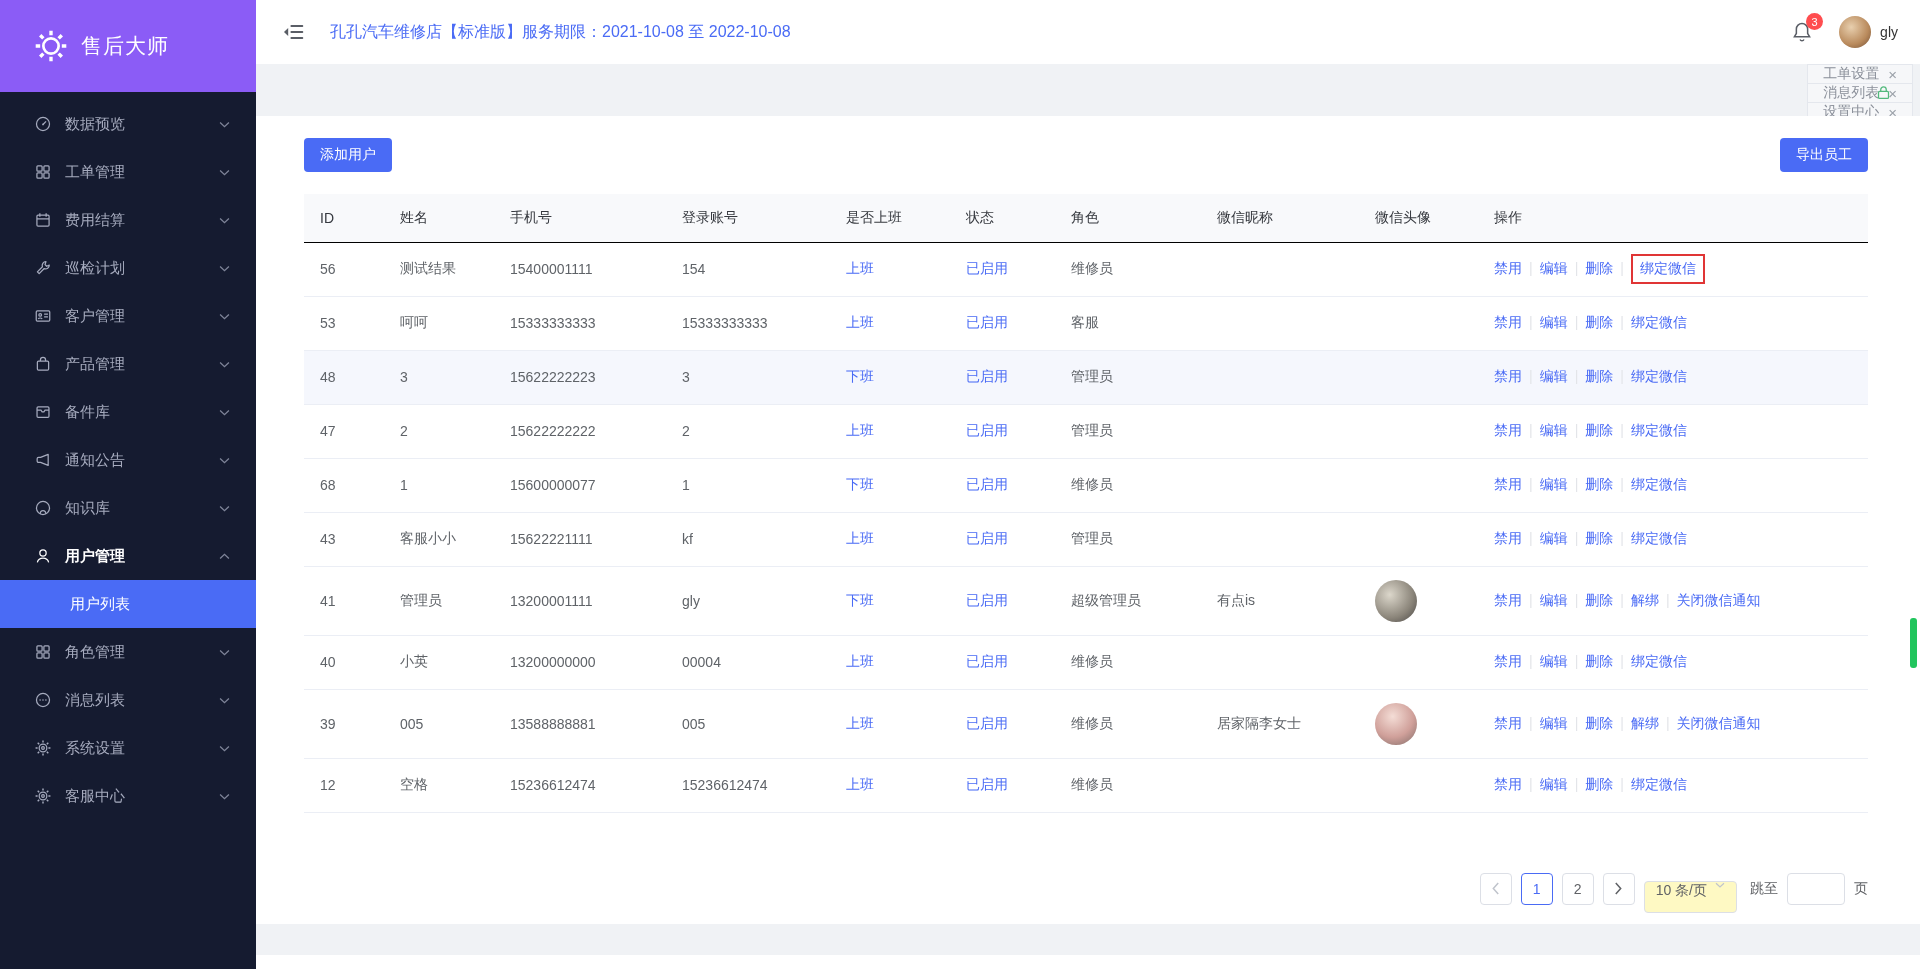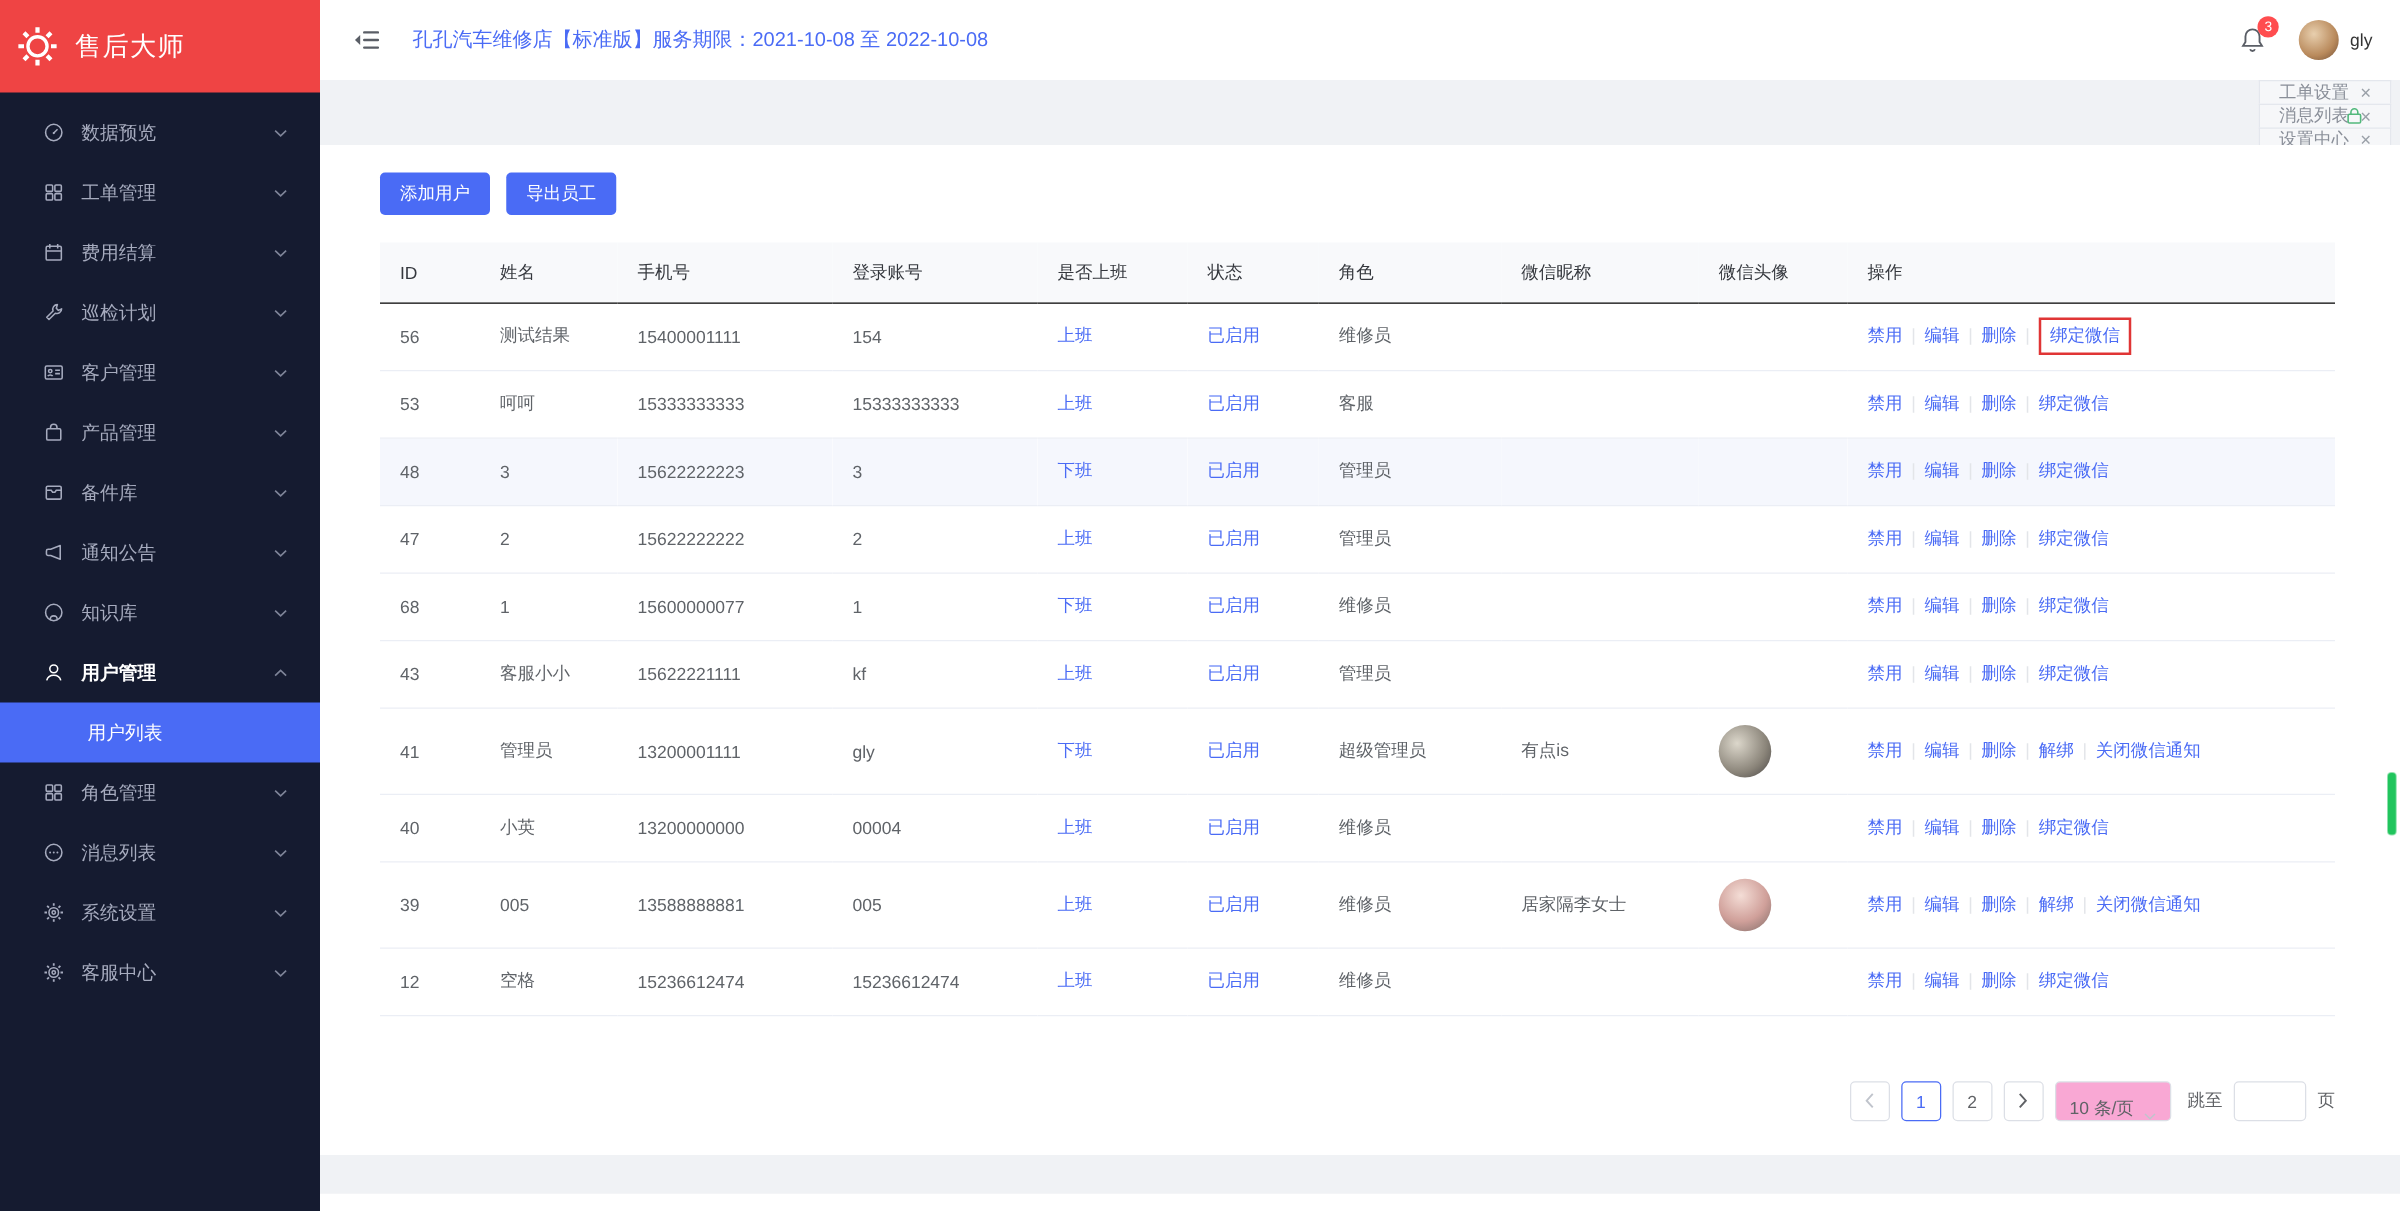--- a/index.html
+++ b/index.html
@@ -2,22 +2,22 @@
 <html lang="zh"><head>
 <meta charset="utf-8">
 <style>
   * { margin:0; padding:0; box-sizing:border-box; }
   html,body { width:1920px; height:969px; overflow:hidden; background:#f0f2f5;
     font-family:"Liberation Sans","DejaVu Sans",sans-serif; }
 
   
   .sidebar { position:absolute; left:0; top:0; width:256px; height:969px;
     background:#151b30; z-index:5; }
-  .logo { height:74px; display:flex; align-items:center; padding-left:12px;
-    background:#ef4444; color:#fff; }
+  .logo { height:92px; display:flex; align-items:center; padding-left:33px;
+    background:#8b5cf6; color:#fff; }
   .logo-mark { width:36px; height:36px; color:#fff; }
   .logo-mark svg { width:100%; height:100%; }
   .logo-text { font-size:21px; margin-left:12px; letter-spacing:1px; }
   .side-menu { padding-top:8px; }
   .side-item { display:flex; align-items:center; height:48px; padding:0 26px 0 34px;
     color:#a6abbe; font-size:15px; cursor:pointer; }
   .side-item.bold { color:#fff; font-weight:bold; }
   .side-icon { width:18px; height:18px; margin-right:13px; display:inline-flex; flex:none; }
   .side-icon svg { width:100%; height:100%; }
   .side-label { flex:1; white-space:nowrap; }
@@ -53,21 +53,21 @@
   .tab-refresh { width:14px; height:14px; margin-right:8px; color:#4a6bf5; display:inline-flex; }
   .tab-refresh svg { width:100%; height:100%; }
   .tab-close { margin-left:9px; color:#9aa0a8; font-size:15px; line-height:1; }
   .tabbar-lock { position:absolute; right:28px; top:20px; width:17px; height:17px;
     color:#52b97c; cursor:pointer; }
   .tabbar-lock svg { width:100%; height:100%; }
 
   
   .main { position:absolute; left:256px; top:116px; right:0; height:808px; background:#fff;
     padding:22px 52px 0 48px; overflow:hidden; }
-  .toolbar { display:flex; gap:13px; }
+  .toolbar { display:flex; gap:25px;justify-content:space-between; }
   .btn { height:34px; padding:0 16px; background:#4a6bf5; color:#fff; border-radius:4px;
     font-size:14px; display:flex; align-items:center; cursor:pointer; border:none; }
 
   table { width:1564px; margin-top:22px; border-collapse:collapse; table-layout:fixed; }
   th { height:48px; background:#f8f9fb; text-align:left; padding:0 10px 0 16px;
     font-size:14px; color:#35383e; font-weight:normal; border-bottom:1px solid #000000; }
   td { height:54px; font-size:14px; color:#5f6368; padding:0 10px 0 16px;
     border-bottom:1px solid #ebeef5; overflow:hidden; white-space:nowrap; }
   tr.tall td { height:69px; }
   tr.highlight td { background:#f5f7fd; }
@@ -80,21 +80,21 @@
 
   .pagination { width:1564px; margin-top:52px; display:flex; justify-content:flex-end;
     align-items:center; font-size:14px; color:#606266; gap:9px; }
   .page-btn { min-width:32px; height:32px; border:1px solid #dcdfe6; border-radius:4px;
     display:flex; align-items:center; justify-content:center; background:#fff; cursor:pointer;
     color:#606266; }
   .page-btn svg { width:9px; height:13px; }
   .page-btn.disabled { color:#c0c4cc; }
   .page-btn.active { border-color:#4a6bf5; color:#4a6bf5; }
   .page-size { height:32px; border:1px solid #dcdfe6; border-radius:4px; padding:0 11px;
-    display:flex; align-items:flex-end; gap:8px; background:#f9a8d4; color:#606266; cursor:pointer; }
+    display:flex; align-items:flex-start; gap:8px; background:#fef9c3; color:#606266; cursor:pointer;margin-top:16px; }
   .page-size .sel-chevron { width:10px; height:6px; color:#c0c4cc; display:inline-flex; }
   .page-size .sel-chevron svg { width:100%; height:100%; }
   .jump-label { margin-left:4px; }
   .jump-input { width:58px; height:32px; border:1px solid #dcdfe6; border-radius:4px;
     background:#fff; outline:none; font-size:14px; padding:0 8px; }
 
   .footer-white { position:absolute; left:256px; right:0; bottom:0; height:14px; background:#fff; }
   .scroll-thumb { position:fixed; right:3px; top:618px; width:7px; height:50px;
     background:#21c55d; border-radius:3px; cursor:pointer; }
 </style>

